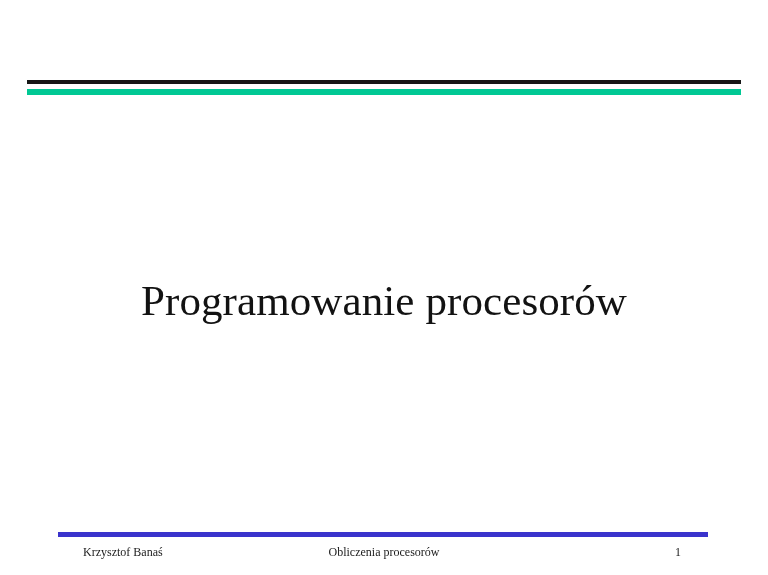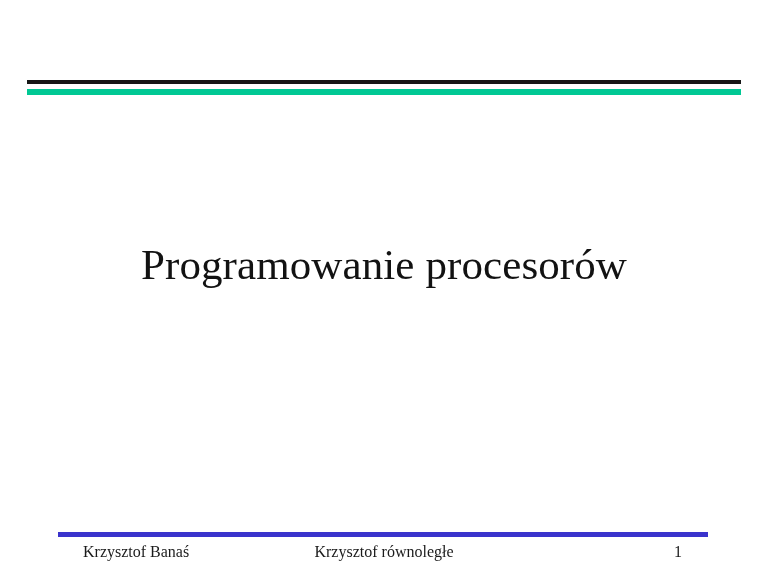--- a/index.html
+++ b/index.html
@@ -53,20 +53,21 @@
     text-align: center;
   }
   .title-line {
     display: block;
     font-size: 43px;
     line-height: 57px;
     font-weight: normal;
     color: #121212;
     letter-spacing: 0.1px;
     white-space: nowrap;
+    margin-top: 36px;
   }
 
   
   .footer-rule {
     position: absolute;
     left: 58px;
     top: 532px;
     width: 650px;
     height: 5px;
     background: #3a33cc;
@@ -75,21 +76,21 @@
   .footer {
     position: absolute;
     left: 0;
     top: 543px;
     width: 768px;
     height: 22px;
   }
   .footer-cell {
     position: absolute;
     top: 0;
-    font-size: 16px;
+    font-size: 12px;
     line-height: 18px;
     color: #1b1b1b;
     white-space: nowrap;
   }
   .footer-author { left: 83px; }
   .footer-course {
     left: 0;
     width: 768px;
     text-align: center;
   }
@@ -111,17 +112,17 @@
   </div>
 
   <div class="title-block">
     <span class="title-line">Programowanie procesorów</span>
   </div>
 
   <div class="footer-rule"></div>
 
   <div class="footer">
     <span class="footer-cell footer-author">Krzysztof Banaś</span>
-    <span class="footer-cell footer-course">Krzysztof równoległe</span>
+    <span class="footer-cell footer-course">Obliczenia procesorów</span>
     <span class="footer-cell footer-page">1</span>
   </div>
 
 </div>
 
 </body></html>

